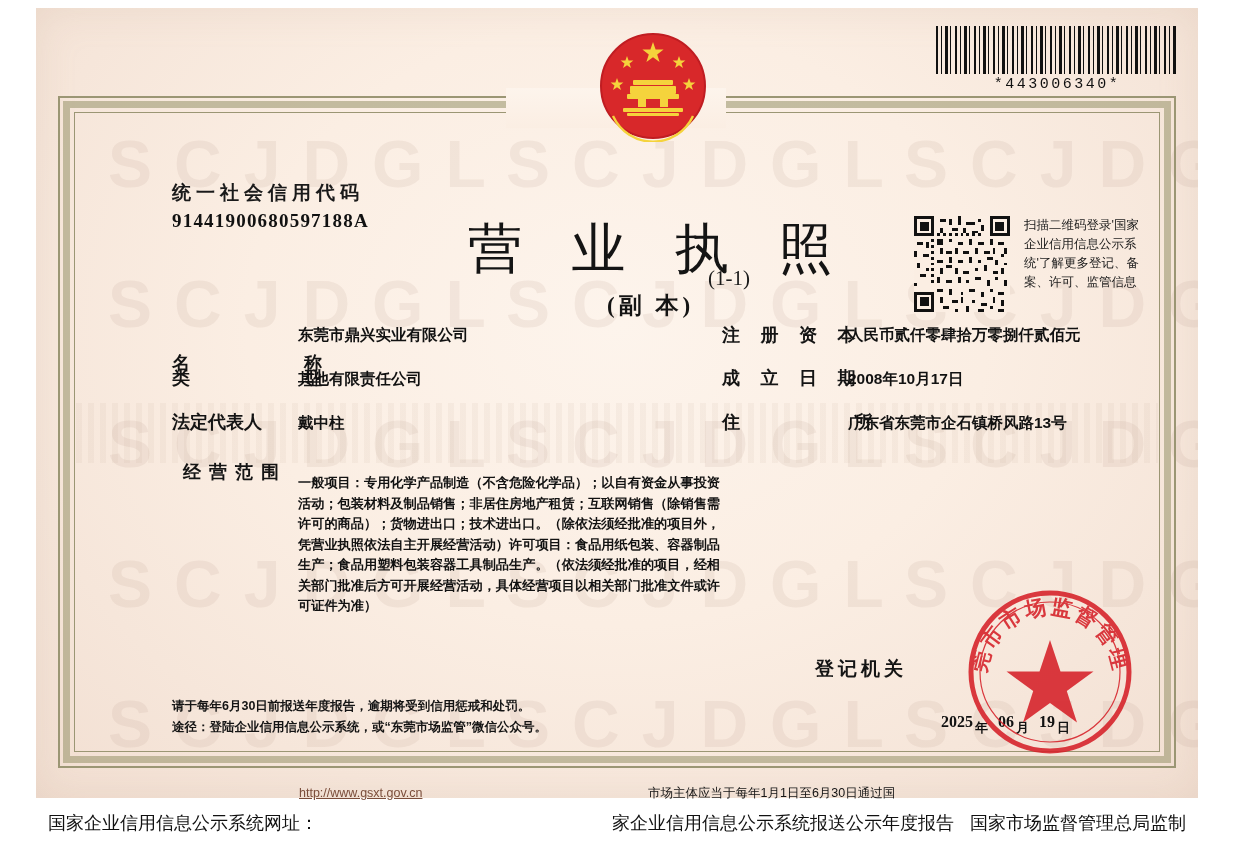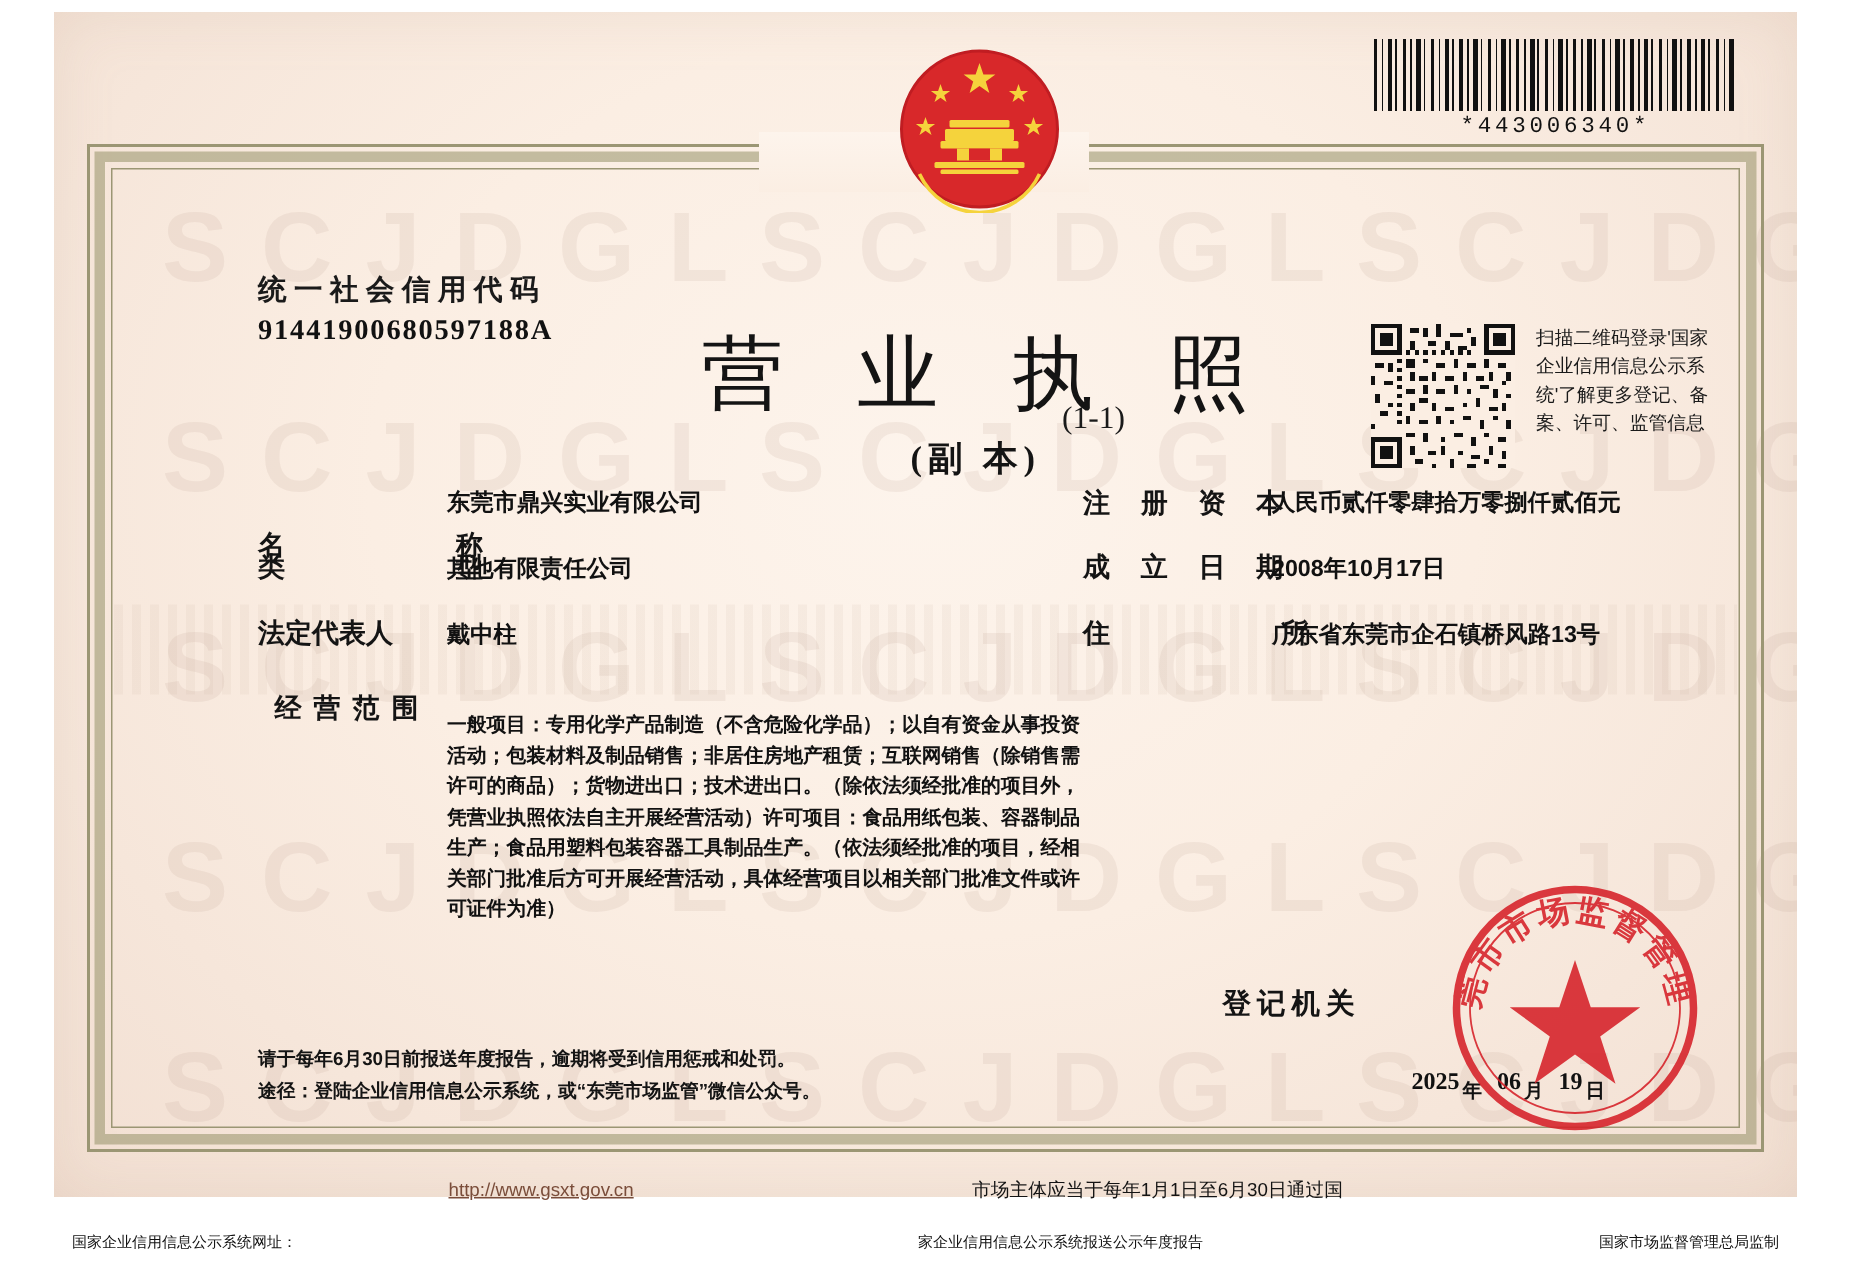--- a/index.html
+++ b/index.html
@@ -77,21 +77,21 @@
     left: 470px;
     top: 80px;
     width: 220px;
     height: 40px;
     background: linear-gradient(180deg, #fdf4ec 0%, #fbeee3 100%);
   }
 
   
   #barcode-area {
     position: absolute;
-    right: 40px;
+    right: 20px;
     top: 18px;
     width: 242px;
     text-align: center;
   }
   #barcode-bars {
     height: 48px;
     width: 240px;
     background-image: repeating-linear-gradient(
       to right,
       #111 0px, #111 2px, transparent 2px, transparent 5px,
@@ -280,21 +280,21 @@
     top: 777px;
     font-size: 12.5px;
     color: #141414;
     font-family: "Liberation Sans", sans-serif;
   }
 
   
   .bottom-txt {
     position: absolute;
     bottom: 17px;
-    font-size: 10px;
+    font-size: 18px;
     color: #111;
     font-family: "Liberation Sans", sans-serif;
   }
   #bottom-left { left: 48px; }
   #bottom-mid { left: 612px; }
   #bottom-right { right: 48px; }
 </style>
 </head>
 <body>
 

